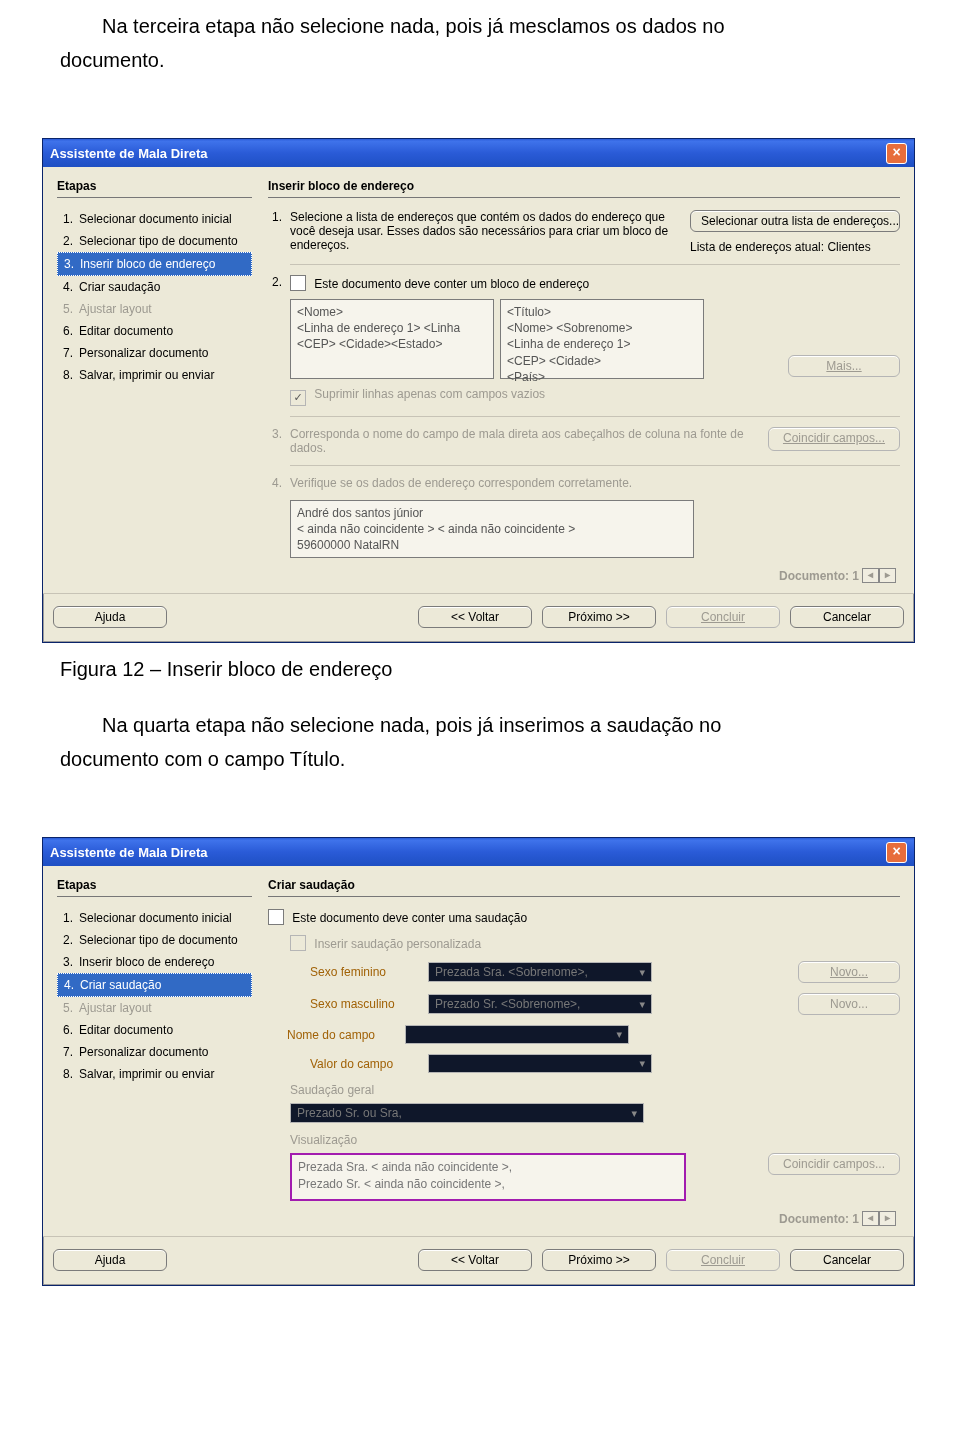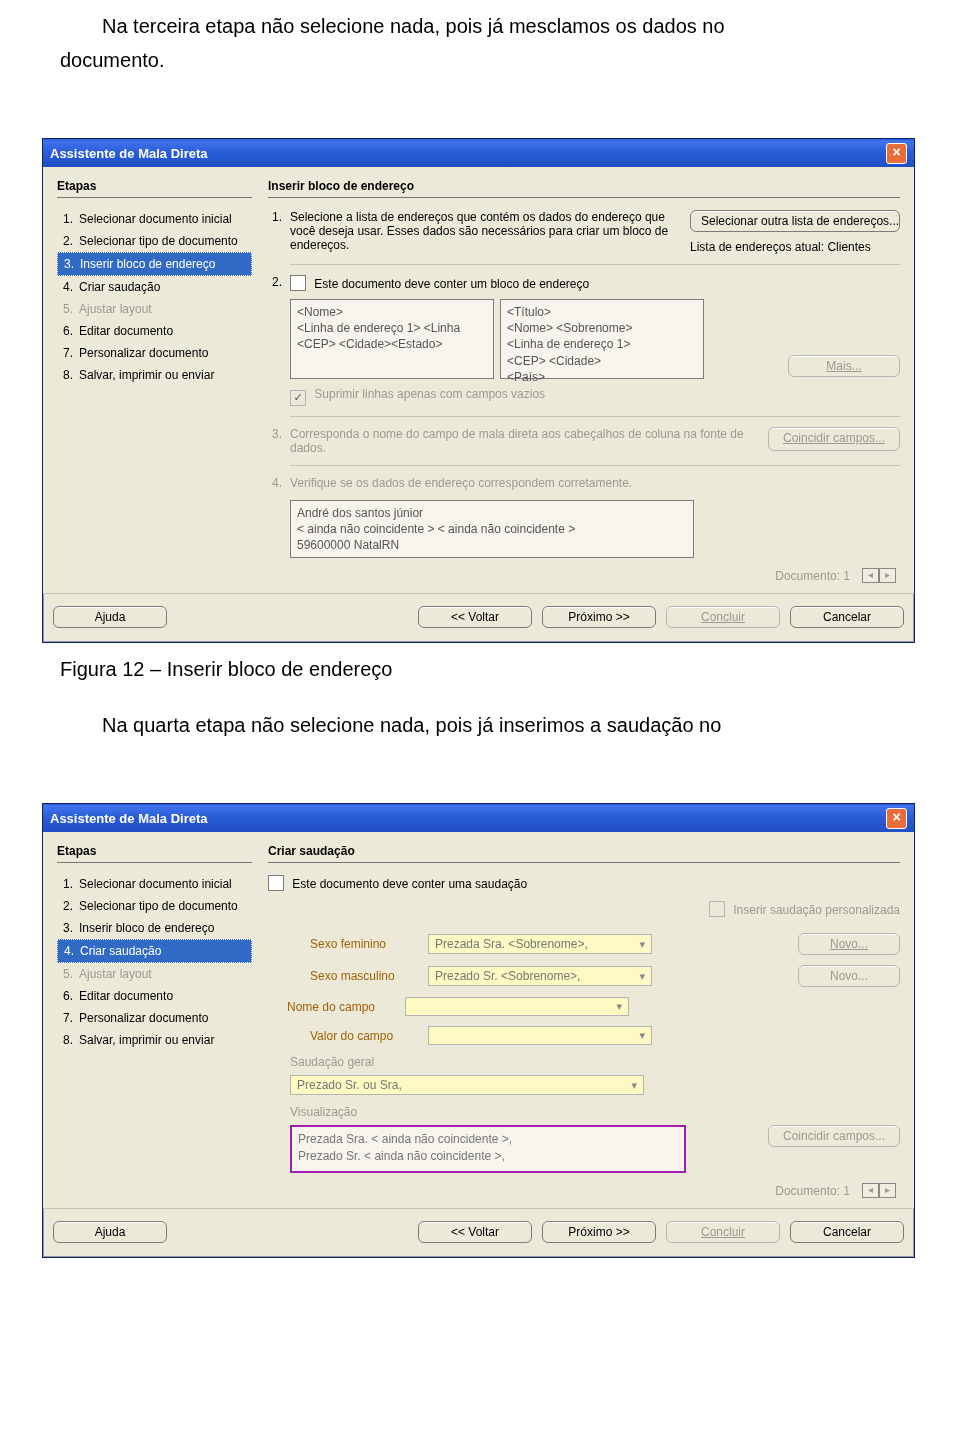--- a/index.html
+++ b/index.html
@@ -100,32 +100,32 @@
     border-top:1px solid #c7c3b6;
     padding:12px 10px 14px 10px;
     display:flex;
     justify-content:space-between;
     align-items:center;
   }
   .btnbar .right{display:flex;gap:10px;}
   .btnbar .btn{min-width:92px;}
   .combo{
     border:1px solid #b5b5b5;
-    background:#fef9c3;
+    background:#0f172a;
     color:#777;
     padding:2px 6px;
     width:210px;
     display:flex;
     justify-content:space-between;
     align-items:center;
   }
   .combo .arr{color:#888;font-size:11px;}
   .docnum{
     display:flex;justify-content:flex-end;align-items:center;
-    gap:12px;color:#9d9a91;font-size:12px;margin:8px 4px 0 0;
+    gap:3px;color:#9d9a91;font-size:12px;margin:8px 4px 0 0;font-weight:bold;
   }
   .spin{display:flex;gap:0;}
   .spin span{border:1px solid #888;width:15px;height:13px;text-align:center;line-height:11px;font-size:10px;background:#f0ede0;}
   .lbl{color:#a16207;width:110px;}
   .u{text-decoration:underline;}
   .previewbox{
     border:2px solid #a21caf;background:#f6f4ec;color:#777;
     padding:4px 6px;width:380px;height:36px;line-height:1.4;
   }
 </style>
@@ -250,20 +250,21 @@
       <div class="btn">Próximo &gt;&gt;</div>
       <div class="btn dis"><span class="u">Concluir</span></div>
       <div class="btn">Cancelar</div>
     </div>
   </div>
 </div>
 
 <div class="page">
   <p class="caption">Figura 12 – Inserir bloco de endereço</p>
   <p class="indent">Na quarta etapa não selecione nada, pois já inserimos a saudação no</p>
+  <p style="margin-top:-22px;">documento com o campo Título.</p>
 </div>
 
 <div class="win win2">
   <div class="titlebar">
     <span>Assistente de Mala Direta</span>
     <div class="closebox">×</div>
   </div>
   <div class="body">
     <div class="steps">
       <div class="hdr">Etapas</div>
@@ -301,21 +302,21 @@
         </div>
     </div>
     <div class="main">
       <div class="hdr">Criar saudação</div>
 
       <div style="margin-bottom:10px;">
         <span class="chk"></span>
         <span>Este documento deve conter uma saudação</span>
       </div>
 
-      <div class="gray" style="margin-left:22px;margin-bottom:16px;text-align:right;">
+      <div class="gray" style="margin-left:22px;margin-bottom:10px;">
         <span class="chk dis"></span>
         <span>Inserir saudação personalizada</span>
       </div>
 
       <div class="row" style="margin-left:42px;align-items:center;">
         <div class="lbl">Sexo feminino</div>
         <div class="combo">
             <span>Prezada Sra. &lt;Sobrenome&gt;,</span>
             <span class="arr">▾</span>
           </div>

